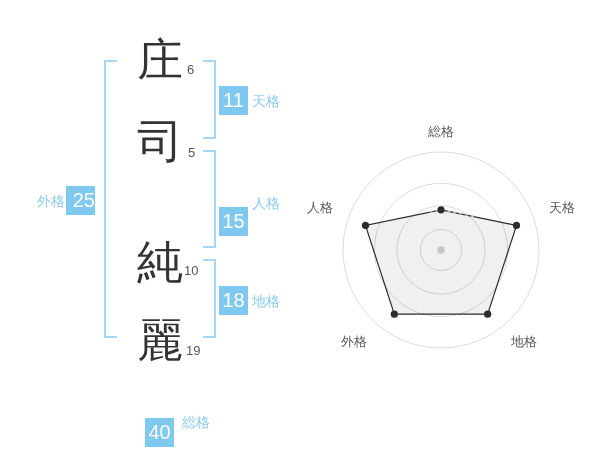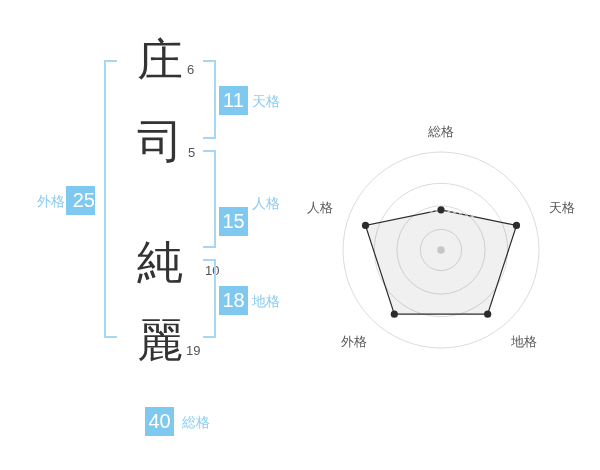--- a/index.html
+++ b/index.html
@@ -21,21 +21,21 @@
   .kanji.k0{top:37px;}
   .kanji.k1{top:118px;}
   .kanji.k2{top:239px;}
   .kanji.k3{top:317px;}
   .strokes{
     position:absolute;
     font-size:13px;color:#555555;line-height:1;
   }
   .s0{left:187px;top:63px;}
   .s1{left:188px;top:146px;}
-  .s2{left:184px;top:264px;margin-left:21px;}
+  .s2{left:184px;top:264px;}
   .s3{left:186px;top:344px;text-align:center;}
   
   .bracket{position:absolute;box-sizing:border-box;border:0 solid #a6d7f4;}
   .bracket.left-side{
     left:104px;top:60px;width:13px;height:278px;
     border-left-width:2px;border-top-width:2px;border-bottom-width:2px;
   }
   .bracket.right-side{
     left:203px;width:13px;
     border-right-width:2px;border-top-width:2px;border-bottom-width:2px;
@@ -46,21 +46,21 @@
   
   .valbox{
     position:absolute;width:29px;height:29px;
     background:#7fc8f0;color:#ffffff;
     font-size:20px;line-height:29px;text-align:center;
   }
   .vb-ten{left:219px;top:86px;}
   .vb-jin{left:219px;top:188px;margin-top:19px;}
   .vb-chi{left:219px;top:286px;}
   .vb-gai{left:66px;top:186px;text-align:right;}
-  .vb-sou{left:145px;top:407px;}
+  .vb-sou{left:145px;top:418px;}
   .catlabel{
     position:absolute;
     font-size:14px;line-height:1;color:#8cccf2;
   }
   .cl-ten{left:252px;top:94px;}
   .cl-jin{left:252px;top:196px;}
   .cl-chi{left:252px;top:294px;}
   .cl-gai{left:37px;top:194px;}
   .cl-sou{left:182px;top:415px;}
   

